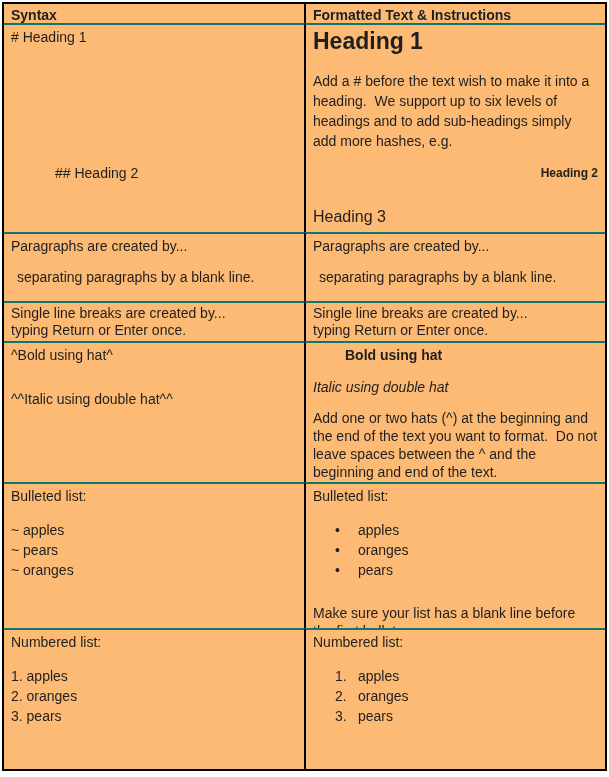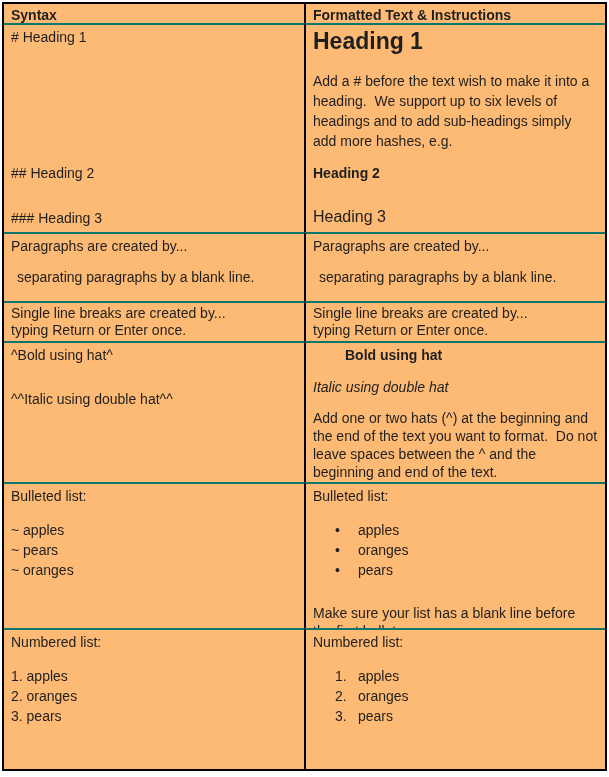--- a/index.html
+++ b/index.html
@@ -23,24 +23,24 @@
     overflow:hidden;
     padding:2px 7px 0 7px;
     border-top:2px solid #0f766e;
   }
   .cell.c2{border-left:2px solid #000;}
   .cell.hdr{border-top:none;padding-top:1px;font-weight:bold;}
   .b{font-weight:bold;padding-left:32px;}
   .i{font-style:italic;}
   .ws{white-space:pre-wrap;}
   .h1t{font-size:23px;line-height:28px;font-weight:bold;}
-  .h2t{font-size:14px;line-height:24px;font-weight:bold;}
+  .h2t{font-size:12px;line-height:24px;font-weight:bold;text-align:right;}
   .h3t{font-size:16px;line-height:21px;}
   
-  #r1l-h2{margin-top:116px;}
+  #r1l-h2{margin-top:116px;margin-left:44px;}
   #r1l-h3{margin-top:25px;}
   #r1r-p{margin-top:16px;}
   #r1r-h2{margin-top:10px;}
   #r1r-h3{margin-top:21px;}
   .gap11{margin-top:11px;margin-left:6px;}
   .tight{line-height:17px;}
   #r4l-italic{margin-top:24px;}
   #r4r-italic{margin-top:12px;}
   #r4r-p{margin-top:12px;line-height:18px;}
   .list-start{margin-top:14px;}
@@ -57,21 +57,20 @@
   <div class="cell hdr c1">
     <span>Syntax</span>
   </div>
   <div class="cell hdr c2">
     <span>Formatted Text &amp; Instructions</span>
   </div>
 
   <div class="cell c1">
     <div># Heading 1</div>
     <div id="r1l-h2">## Heading 2</div>
-    <div id="r1l-h3">### Heading 3</div>
   </div>
   <div class="cell c2">
     <div class="h1t">Heading 1</div>
     <div id="r1r-p" class="ws">Add a # before the text wish to make it into a heading.  We support up to six levels of headings and to add sub-headings simply add more hashes, e.g.</div>
     <div id="r1r-h2" class="h2t">Heading 2</div>
     <div id="r1r-h3" class="h3t">Heading 3</div>
   </div>
 
   <div class="cell c1">
     <div>Paragraphs are created by...</div>

